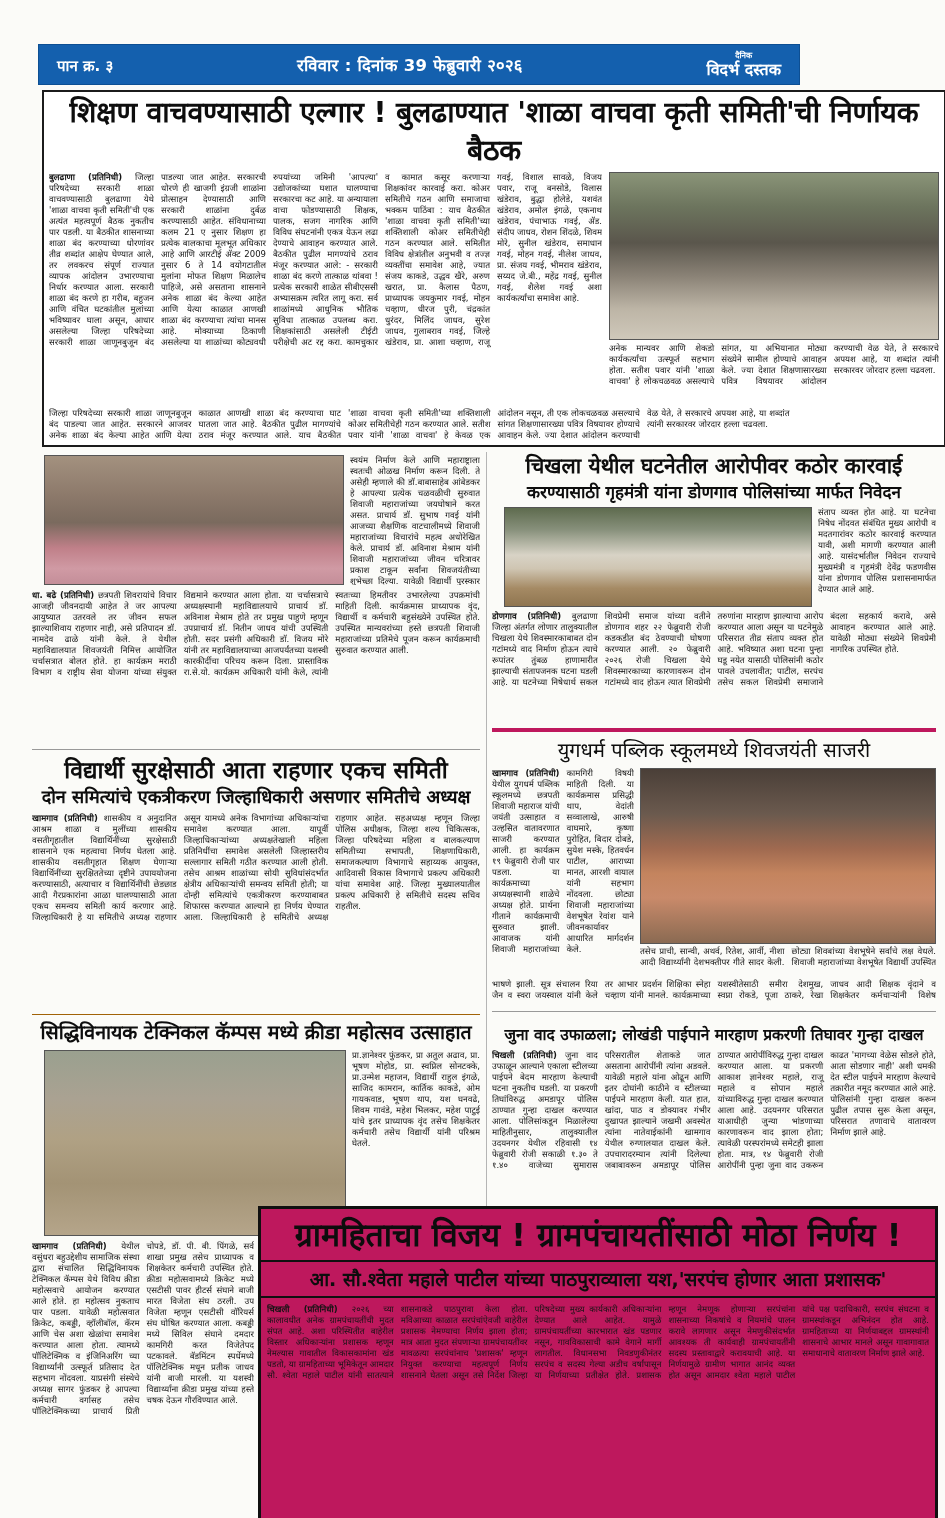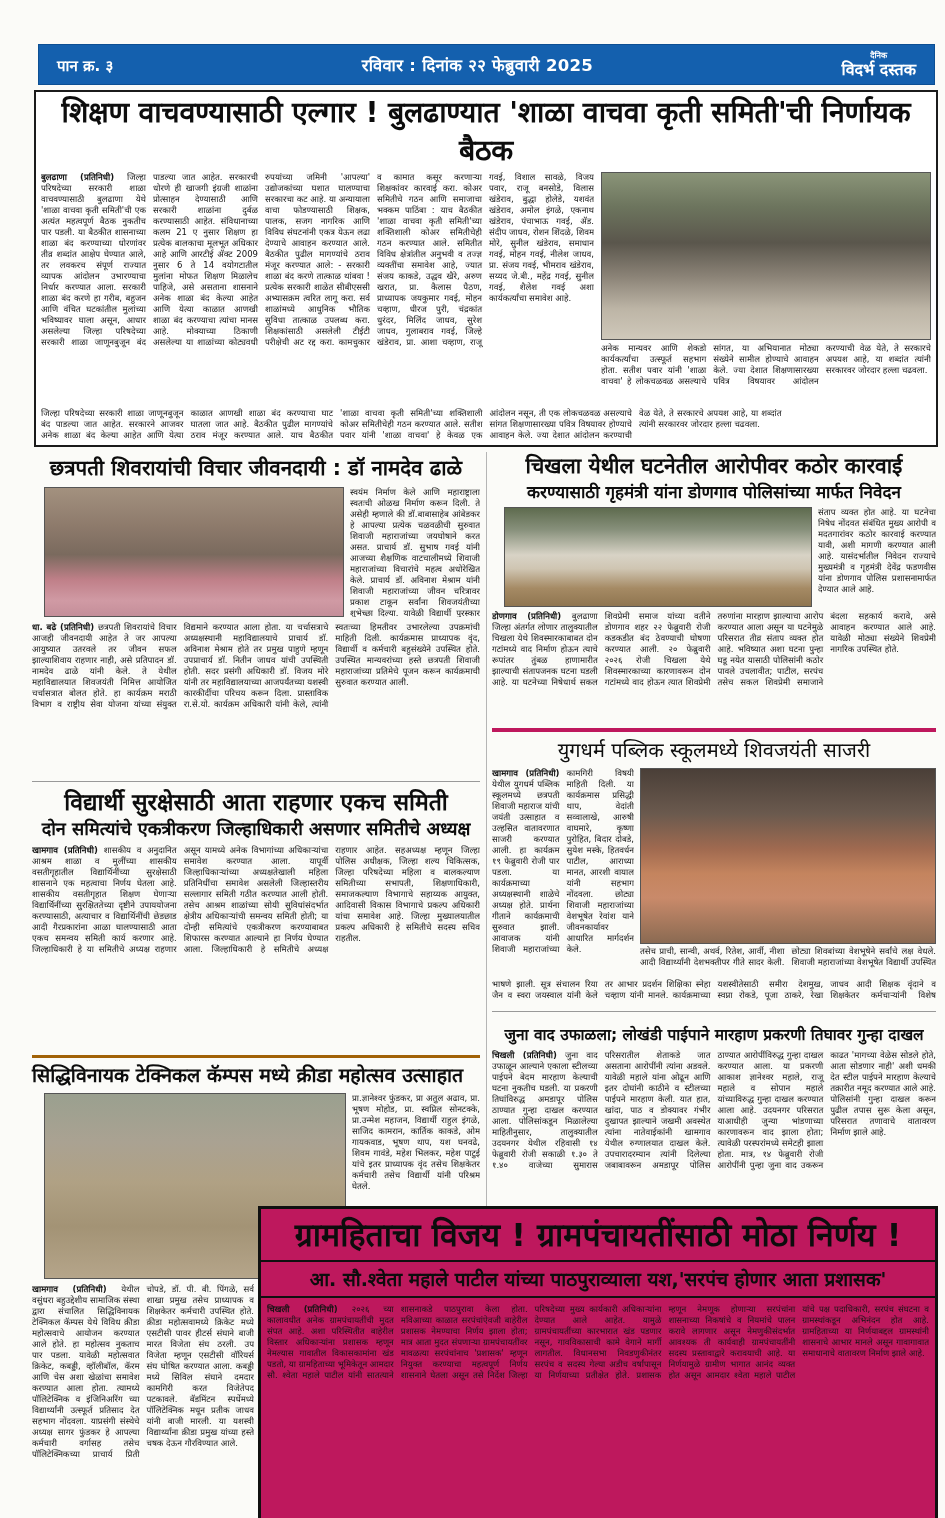--- a/index.html
+++ b/index.html
@@ -1,36 +1,36 @@
 <!DOCTYPE html>
 <html><head>
 <meta charset="utf-8">
 <style>
   html,body{margin:0;padding:0;}
   body{background:#eceae6;font-family:"DejaVu Sans",sans-serif;}
   .sheet{position:relative;width:945px;height:1518px;background:#fbfbf8;margin:0 auto;overflow:hidden;}
   
-  .hdrbar{position:absolute;left:38px;top:44px;width:897px;height:41px;background:#1460ae;border:1px solid #0d4f93;
+  .hdrbar{position:absolute;left:38px;top:44px;width:762px;height:41px;background:#1460ae;border:1px solid #0d4f93;
           display:flex;align-items:center;justify-content:space-between;color:#fff;padding:0 18px;box-sizing:border-box;}
   .hdr-page{font-size:15px;font-weight:bold;}
   .hdr-date{font-size:16.5px;font-weight:bold;letter-spacing:.3px;}
   .hdr-mast{text-align:center;line-height:1;}
   .hdr-mast .small{display:block;font-size:8px;font-weight:bold;margin-bottom:2px;}
   .hdr-mast .big{display:block;font-size:16px;font-weight:bold;}
   
   .btxt{font-size:8.5px;line-height:11px;text-align:justify;color:#141414;overflow:hidden;}
   .btxt .dl{font-weight:bold;}
   .cols3{column-count:3;column-gap:7px;}
   .cols4{column-count:4;column-gap:7px;}
   .cols5{column-count:5;column-gap:7px;}
   .cols6{column-count:6;column-gap:7px;}
   .cols2{column-count:2;column-gap:7px;}
   h1,h2,h3{margin:0;color:#0d0d0d;font-family:"DejaVu Sans",sans-serif;}
   
-  .mainbox{position:absolute;left:34px;top:90px;width:904px;height:357px;border:2px solid #1b1b1b;background:#fff;box-sizing:border-box;padding:2px 5px;}
+  .mainbox{position:absolute;left:42px;top:90px;width:904px;height:357px;border:2px solid #1b1b1b;background:#fff;box-sizing:border-box;padding:2px 5px;}
   .mh1{font-size:28.5px;font-weight:800;text-align:center;line-height:38px;letter-spacing:-.2px;}
   .mainrow{display:flex;gap:7px;margin-top:2px;}
   .mainleft{width:556px;height:226px;}
   .mainright{width:330px;display:flex;flex-direction:column;}
   .photo{border:1px solid #555;box-sizing:border-box;}
   .ph-meeting{width:330px;height:168px;background:
      linear-gradient(180deg,#8a9478 0%,#6d755e 20%,#5a564c 42%,#8a8276 62%,#bdb5a6 82%,#cfc8ba 100%);}
   .mcaption{height:54px;margin-top:3px;}
   .mstrip{height:46px;margin-top:10px;}
   
@@ -38,21 +38,21 @@
   .rowR{position:absolute;left:486px;top:452px;width:450px;border-left:1px solid #b5b5b5;padding-left:5px;box-sizing:border-box;}
   .a2h{font-size:20.5px;font-weight:800;text-align:center;line-height:32px;}
   .photorow{display:flex;gap:6px;margin-top:3px;padding-left:12px;}
   .ph-dais{width:300px;height:130px;background:
      linear-gradient(180deg,#a3917f 0%,#8d7a6b 30%,#7a6a5e 52%,#c08089 72%,#d09aa4 88%,#c48e99 100%);}
   .sidecol{flex:1;height:130px;}
   .a2body{margin-top:5px;height:152px;}
   .a5h1{font-size:23px;font-weight:800;text-align:center;line-height:30px;border-top:1px solid #999;margin-top:7px;padding-top:5px;}
   .a5h2{font-size:18px;font-weight:800;text-align:center;line-height:24px;}
   .a5body{margin-top:4px;height:196px;}
-  .a6h{font-size:19.5px;font-weight:800;text-align:left;line-height:28px;border-top:3px solid #a16207;margin-top:14px;padding-top:4px;}
+  .a6h{font-size:19.5px;font-weight:800;text-align:center;line-height:28px;border-top:1px solid #a16207;margin-top:5px;padding-top:4px;}
   .ph-sports{width:302px;height:186px;background:
      linear-gradient(180deg,#9aa08f 0%,#aaa292 26%,#b0a184 48%,#a39375 72%,#b5a58a 100%);}
   .side6{flex:1;height:186px;}
   .a6body{margin-top:5px;width:222px;height:246px;}
   .a3h1{font-size:21px;font-weight:800;text-align:center;line-height:29px;}
   .a3h2{font-size:17px;font-weight:800;text-align:center;line-height:23px;}
   .ph-group{width:308px;height:100px;background:
      linear-gradient(180deg,#5e6b4e 0%,#87907b 22%,#d8d3c6 48%,#cfc5b2 62%,#a58a64 82%,#8f7550 100%);}
   .side3{flex:1;height:100px;}
   .a3body{margin-top:4px;height:112px;}
@@ -72,21 +72,21 @@
   .a8sub{font-size:19px;font-weight:800;text-align:center;line-height:26px;padding:4px 4px;border-bottom:2.5px solid #101010;}
   .a8body{margin:6px;height:200px;}
 </style>
 </head>
 <body>
 
 <div class="sheet">
 
   <div class="hdrbar">
     <div class="hdr-page">पान क्र. ३</div>
-    <div class="hdr-date">रविवार : दिनांक २२ फेब्रुवारी 2025</div>
+    <div class="hdr-date">रविवार : दिनांक 39 फेब्रुवारी २०२६</div>
     <div class="hdr-mast">
       <span class="small">दैनिक</span>
       <span class="big">विदर्भ दस्तक</span>
     </div>
   </div>
 
   <div class="mainbox">
     <h1 class="mh1">शिक्षण वाचवण्यासाठी एल्गार ! बुलढाण्यात 'शाळा वाचवा कृती समिती'ची निर्णायक बैठक</h1>
     <div class="mainrow">
       <div class="mainleft btxt cols5">
@@ -98,21 +98,20 @@
         <div class="photo ph-meeting"></div>
         <div class="mcaption btxt cols3">अनेक मान्यवर आणि शेकडो कार्यकर्त्यांचा उत्स्फूर्त सहभाग होता. सतीश पवार यांनी 'शाळा वाचवा' हे लोकचळवळ असल्याचे सांगत, या अभियानात मोठ्या संख्येने सामील होण्याचे आवाहन केले. ज्या देशात शिक्षणासारख्या पवित्र विषयावर आंदोलन करण्याची वेळ येते, ते सरकारचे अपयश आहे, या शब्दांत त्यांनी सरकारवर जोरदार हल्ला चढवला.</div>
       </div>
     </div>
     <div class="mstrip btxt cols6">जिल्हा परिषदेच्या सरकारी शाळा जाणूनबुजून बंद पाडल्या जात आहेत. सरकारने आजवर अनेक शाळा बंद केल्या आहेत आणि येत्या काळात आणखी शाळा बंद करण्याचा घाट घातला जात आहे. बैठकीत पुढील मागण्यांचे ठराव मंजूर करण्यात आले. याच बैठकीत 'शाळा वाचवा कृती समिती'च्या शक्तिशाली कोअर समितीचेही गठन करण्यात आले. सतीश पवार यांनी 'शाळा वाचवा' हे केवळ एक आंदोलन नसून, ती एक लोकचळवळ असल्याचे सांगत शिक्षणासारख्या पवित्र विषयावर होण्याचे आवाहन केले. ज्या देशात आंदोलन करण्याची वेळ येते, ते सरकारचे अपयश आहे, या शब्दांत त्यांनी सरकारवर जोरदार हल्ला चढवला.</div>
   </div>
 
   <div class="rowL">
 
     <div>
-      <h2 class="a2h">छत्रपती शिवरायांची विचार जीवनदायी : डॉ नामदेव ढाळे</h2>
       <div class="photorow">
         <div class="photo ph-dais"></div>
         <div class="sidecol btxt">स्वयंम निर्माण केले आणि महाराष्ट्राला स्वतःची ओळख निर्माण करून दिली. ते असेही म्हणाले की डॉ.बाबासाहेब आंबेडकर हे आपल्या प्रत्येक चळवळीची सुरुवात शिवाजी महाराजांच्या जयघोषाने करत असत. प्राचार्य डॉ. सुभाष गवई यांनी आजच्या शैक्षणिक वाटचालीमध्ये शिवाजी महाराजांच्या विचारांचे महत्व अधोरेखित केले. प्राचार्य डॉ. अविनाश मेश्राम यांनी शिवाजी महाराजांच्या जीवन चरित्रावर प्रकाश टाकून सर्वांना शिवजयंतीच्या शुभेच्छा दिल्या. यावेळी विद्यार्थी पुरस्कार प्राप्त प्रा.डॉ. रशीद मोमीन व अन्य मान्यवर उपस्थित होते.</div>
       </div>
       <div class="a2body btxt cols3">
         <span class="dl">धा. बढे (प्रतिनिधी)  </span>
         <span>छत्रपती शिवरायांचे विचार आजही जीवनदायी आहेत ते जर आपल्या आयुष्यात उतरवले तर जीवन सफल झाल्याशिवाय राहणार नाही, असे प्रतिपादन डॉ. नामदेव ढाळे यांनी केले. ते येथील महाविद्यालयात शिवजयंती निमित्त आयोजित चर्चासत्रात बोलत होते. हा कार्यक्रम मराठी विभाग व राष्ट्रीय सेवा योजना यांच्या संयुक्त विद्यमाने करण्यात आला होता. या चर्चासत्राचे अध्यक्षस्थानी महाविद्यालयाचे प्राचार्य डॉ. अविनाश मेश्राम होते तर प्रमुख पाहुणे म्हणून उपप्राचार्य डॉ. नितीन जाधव यांची उपस्थिती होती. सदर प्रसंगी अधिकारी डॉ. विजय मोरे यांनी तर महाविद्यालयाच्या आजपर्यंतच्या यशस्वी कारकीर्दीचा परिचय करून दिला. प्रास्ताविक रा.से.यो. कार्यक्रम अधिकारी यांनी केले, त्यांनी स्वतःच्या हिमतीवर उभारलेल्या उपक्रमांची माहिती दिली. कार्यक्रमास प्राध्यापक वृंद, विद्यार्थी व कर्मचारी बहुसंख्येने उपस्थित होते. उपस्थित मान्यवरांच्या हस्ते छत्रपती शिवाजी महाराजांच्या प्रतिमेचे पूजन करून कार्यक्रमाची सुरुवात करण्यात आली.</span>
       </div>
     </div>
 

